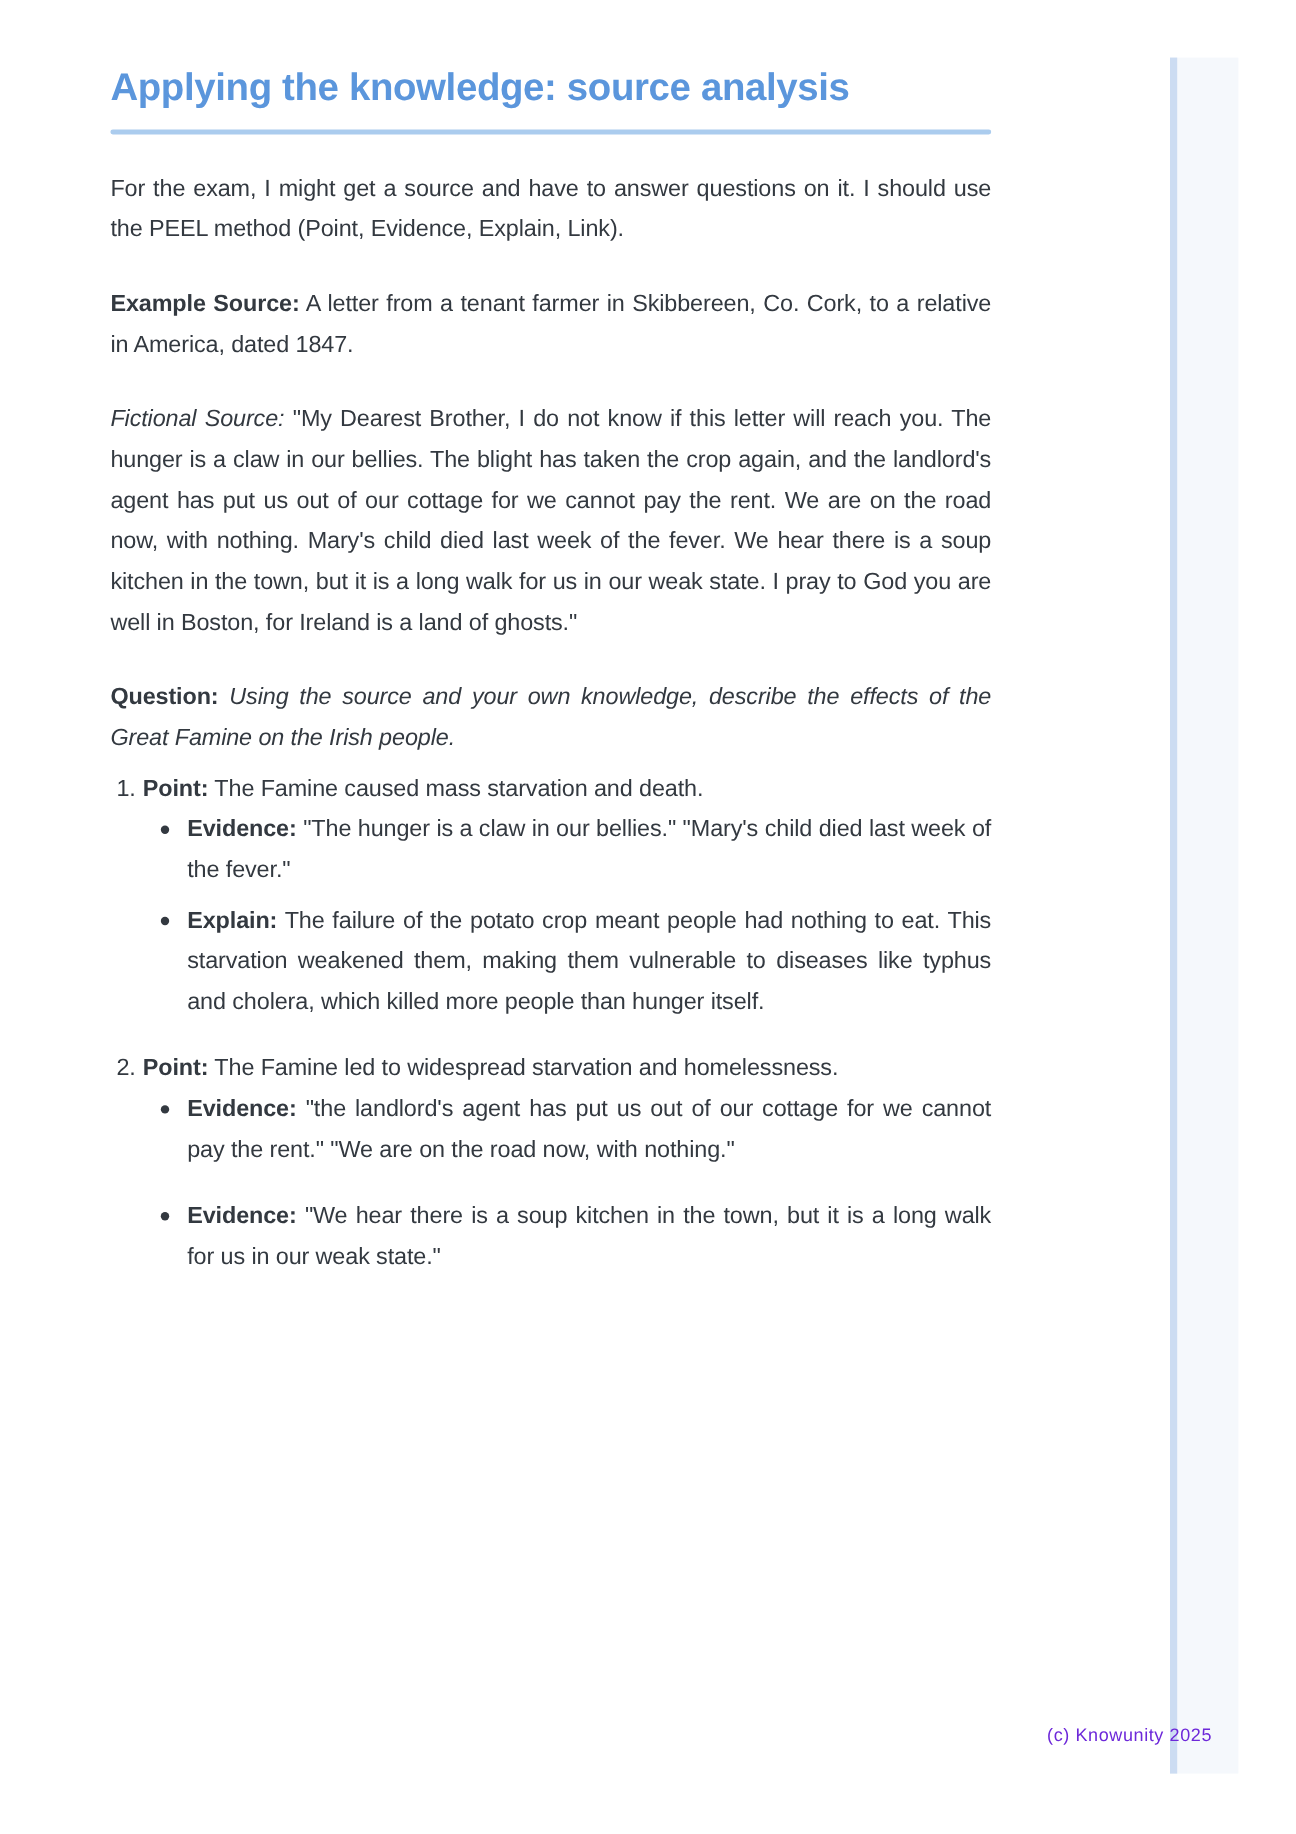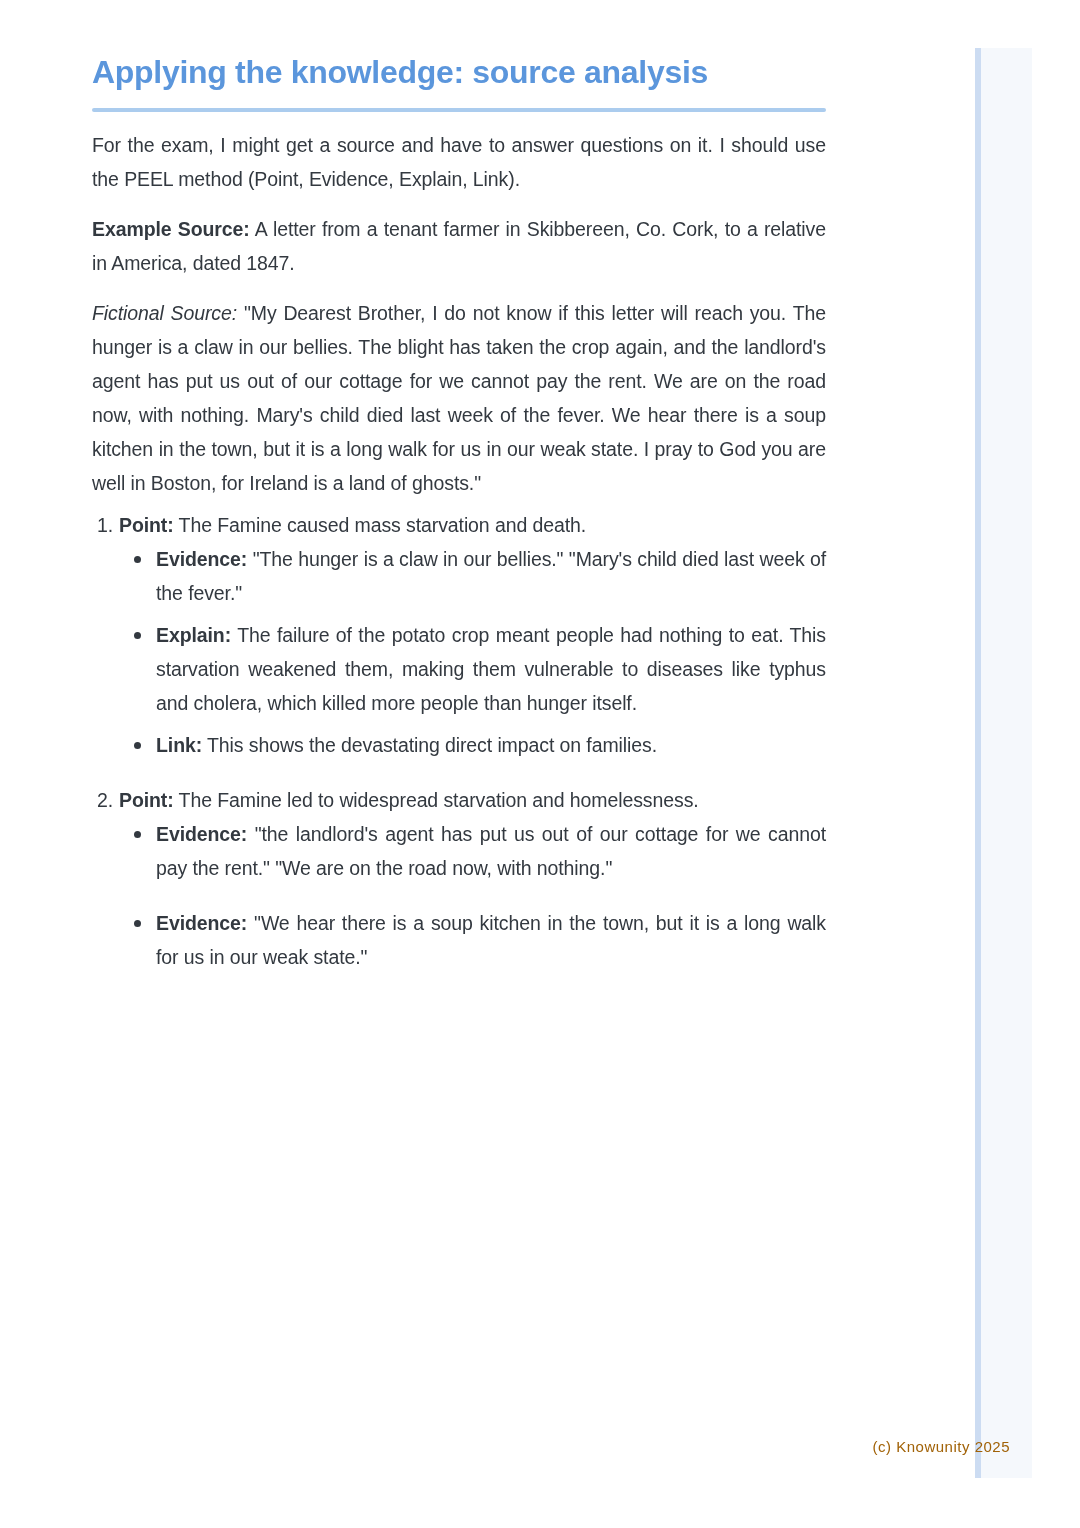--- a/index.html
+++ b/index.html
@@ -25,21 +25,21 @@
     color: #5b96dc;
   }
   .title-underline {
     height: 4px;
     width: 100%;
     margin-top: 16px;
     background: #abccee;
     border-radius: 2px;
   }
   p.para {
-    margin-top: 16px;
+    margin-top: 28px;
     font-size: 19.5px;
     line-height: 34px;
     letter-spacing: -0.1px;
     text-align: justify;
   }
   .bold { font-weight: bold; }
   .italic { font-style: italic; }
   ol.plan-list {
     list-style: none;
     margin-top: 8px;
@@ -78,51 +78,51 @@
     height: 1430px;
     background: #f5f8fc;
     border-left: 6px solid #ccdcf2;
   }
   .footer-copyright {
     position: absolute;
     top: 1438px;
     right: 70px;
     font-size: 15px;
     letter-spacing: 0.5px;
-    color: #a16207;
+    color: #6d28d9;
     z-index: 2;
     white-space: nowrap;
   }
 </style>
 </head>
 <body>
 
 <div class="side-accent"></div>
 
 <div class="content">
 
   <h1 class="page-title">Applying the knowledge: source analysis</h1>
   <div class="title-underline"></div>
 
   <p class="para"><span>For the exam, I might get a source and have to answer questions on it. I should use the PEEL method (Point, Evidence, Explain, Link).</span></p>
 
   <p class="para"><span class="bold">Example Source:</span> <span>A letter from a tenant farmer in Skibbereen, Co. Cork, to a relative in America, dated 1847.</span></p>
 
   <p class="para"><span class="italic">Fictional Source:</span> <span>"My Dearest Brother, I do not know if this letter will reach you. The hunger is a claw in our bellies. The blight has taken the crop again, and the landlord's agent has put us out of our cottage for we cannot pay the rent. We are on the road now, with nothing. Mary's child died last week of the fever. We hear there is a soup kitchen in the town, but it is a long walk for us in our weak state. I pray to God you are well in Boston, for Ireland is a land of ghosts."</span></p>
 
+  <p class="para"><span class="bold">Question:</span> <span class="italic">Using the source and your own knowledge, describe the effects of the Great Famine on the Irish people.</span></p>
 
 
   <ol class="plan-list">
 
     <li class="plan-item">
       <div class="point-line"><span class="num">1.</span><span class="bold">Point:</span> <span>The Famine caused mass starvation and death.</span></div>
       <ul class="peel-list">
         <li class="peel-bullet"><span class="bold">Evidence:</span> <span>"The hunger is a claw in our bellies." "Mary's child died last week of the fever."</span></li>
         <li class="peel-bullet"><span class="bold">Explain:</span> <span>The failure of the potato crop meant people had nothing to eat. This starvation weakened them, making them vulnerable to diseases like typhus and cholera, which killed more people than hunger itself.</span></li>
-        <li class="peel-bullet"><span class="bold">Link:</span> <span>This shows the devastating direct impact on families.</span></li>
       </ul>
     </li>
 
     <li class="plan-item">
       <div class="point-line"><span class="num">2.</span><span class="bold">Point:</span> <span>The Famine led to widespread starvation and homelessness.</span></div>
       <ul class="peel-list">
         <li class="peel-bullet"><span class="bold">Evidence:</span> <span>"the landlord's agent has put us out of our cottage for we cannot pay the rent." "We are on the road now, with nothing."</span></li>
       </ul>
     </li>
 

